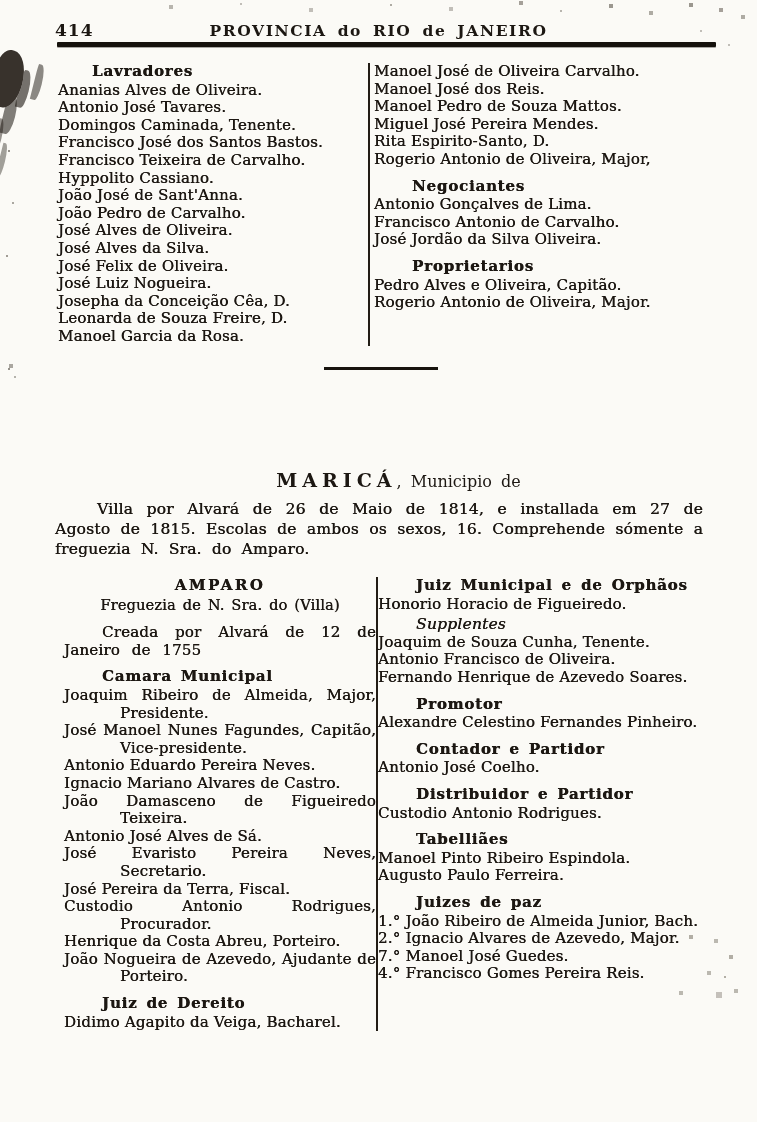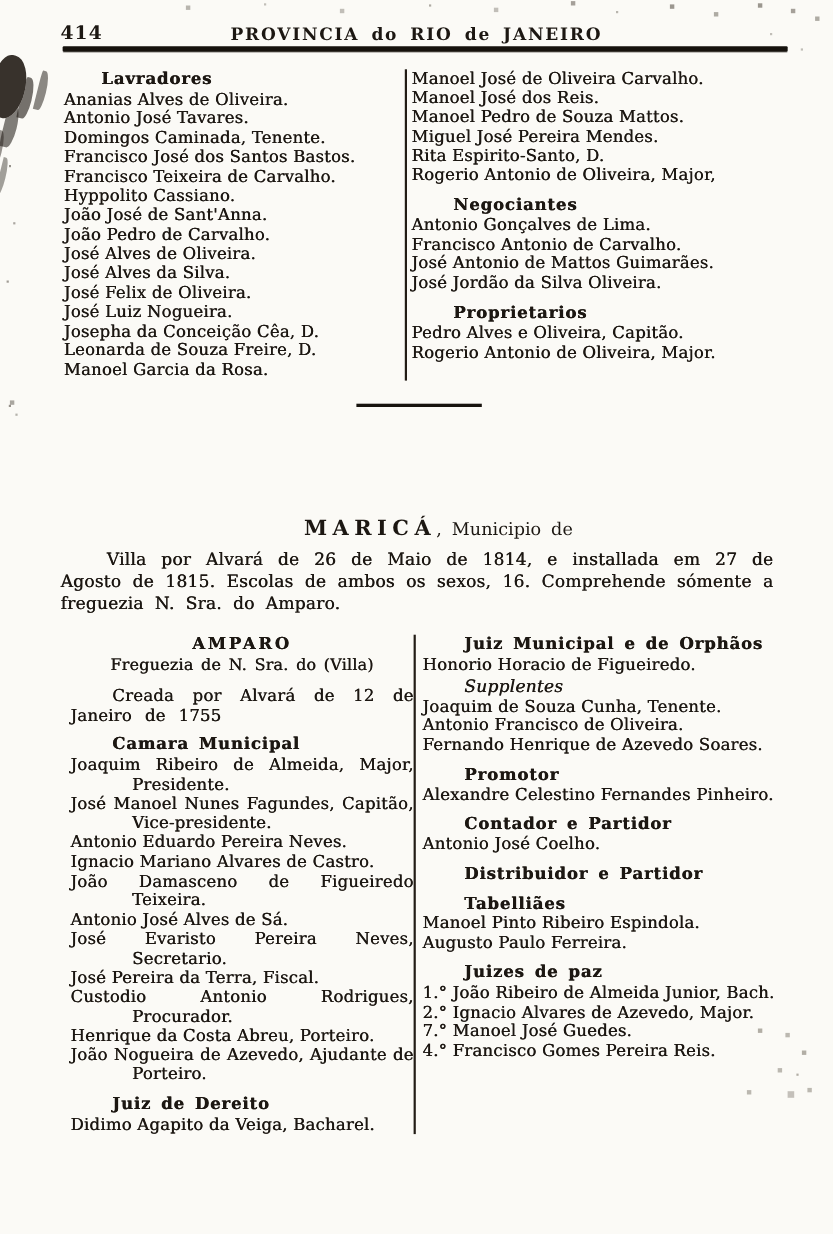--- a/index.html
+++ b/index.html
@@ -58,21 +58,21 @@
   .marica-title .rest-part{font-size:16px;word-spacing:4px;}
   .marica-intro{
     position:absolute;top:500px;left:55px;width:648px;
     font-size:15.5px;line-height:19.8px;text-align:justify;
     text-indent:42px;word-spacing:.32em;letter-spacing:.2px;
     text-shadow:.35px 0 0 currentColor;
   }
   
   .cols-bottom{top:577px;left:64px;width:690px;}
   .cols-bottom .col-a{width:312px;}
-  .cols-bottom .col-b{width:366px;padding-left:6px;box-sizing:border-box;}
+  .cols-bottom .col-b{width:366px;box-sizing:border-box;}
   
   .artifact{position:absolute;pointer-events:none;}
   .smudge-top-left{
     left:-7px;top:50px;width:30px;height:58px;
     background:rgba(28,22,16,.88);
     border-radius:45% 60% 55% 40%;
     transform:rotate(14deg);
     box-shadow:
       10px 34px 0 -9px rgba(28,22,16,.55),
       4px 58px 0 -11px rgba(28,22,16,.45),
@@ -143,21 +143,20 @@
   <div class="col col-b">
       <div class="line name">Manoel José de Oliveira Carvalho.</div>
       <div class="line name">Manoel José dos Reis.</div>
       <div class="line name">Manoel Pedro de Souza Mattos.</div>
       <div class="line name">Miguel José Pereira Mendes.</div>
       <div class="line name">Rita Espirito-Santo, D.</div>
       <div class="line name">Rogerio Antonio de Oliveira, Major,</div>
       <div class="line heading">Negociantes</div>
       <div class="line name">Antonio Gonçalves de Lima.</div>
       <div class="line name">Francisco Antonio de Carvalho.</div>
-      <div class="line name">José Antonio de Mattos Guimarães.</div>
       <div class="line name">José Jordão da Silva Oliveira.</div>
       <div class="line heading">Proprietarios</div>
       <div class="line name">Pedro Alves e Oliveira, Capitão.</div>
       <div class="line name">Rogerio Antonio de Oliveira, Major.</div>
     </div>
 </div>
 
 <div class="mid-divider"></div>
 
 <div class="marica-title">
@@ -191,20 +190,21 @@
       <div class="line name">Honorio Horacio de Figueiredo.</div>
       <div class="line iheading">Supplentes</div>
       <div class="line name">Joaquim de Souza Cunha, Tenente.</div>
       <div class="line name">Antonio Francisco de Oliveira.</div>
       <div class="line name">Fernando Henrique de Azevedo Soares.</div>
       <div class="line heading">Promotor</div>
       <div class="line name">Alexandre Celestino Fernandes Pinheiro.</div>
       <div class="line heading">Contador e Partidor</div>
       <div class="line name">Antonio José Coelho.</div>
       <div class="line heading">Distribuidor e Partidor</div>
+      <div class="line name">Custodio Antonio Rodrigues.</div>
       <div class="line heading">Tabelliães</div>
       <div class="line name">Manoel Pinto Ribeiro Espindola.</div>
       <div class="line name">Augusto Paulo Ferreira.</div>
       <div class="line heading">Juizes de paz</div>
       <div class="line name">1.° João Ribeiro de Almeida Junior, Bach.</div>
       <div class="line name">2.° Ignacio Alvares de Azevedo, Major.</div>
       <div class="line name">7.° Manoel José Guedes.</div>
       <div class="line name">4.° Francisco Gomes Pereira Reis.</div>
     </div>
 </div>

